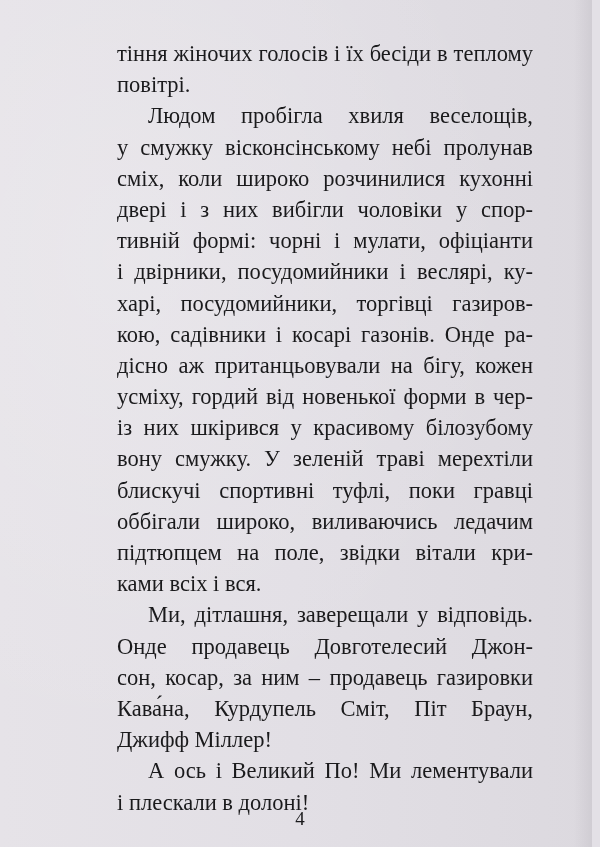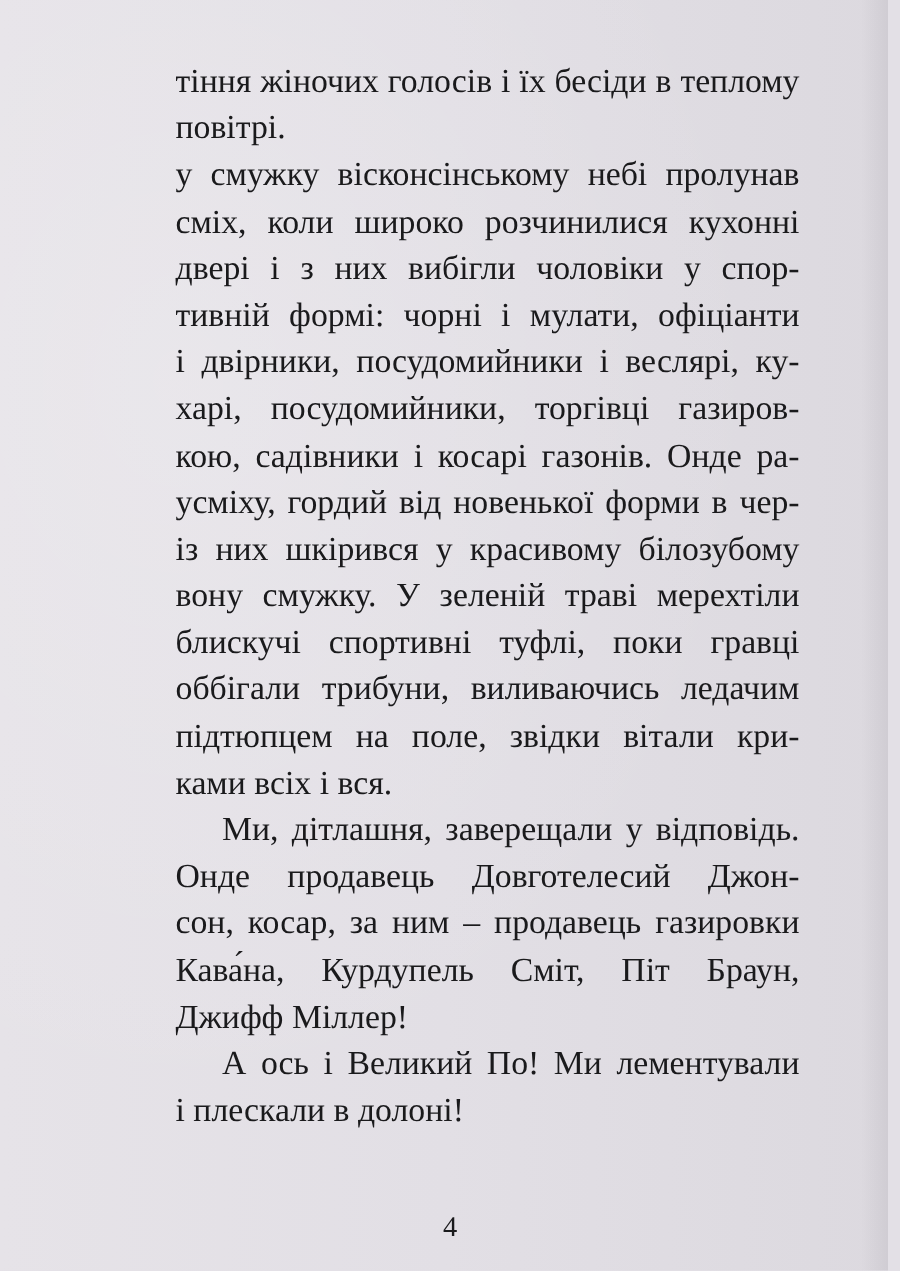--- a/index.html
+++ b/index.html
@@ -59,32 +59,34 @@
       font-size: 19px;
     }
   </style>
 </head>
 <body>
 
 <div class="page">
   <div class="text-block">
     <span class="line justify">тіння жіночих голосів і їх бесіди в теплому</span>
     <span class="line">повітрі.</span>
+    <span class="line justify indent">Людом пробігла хвиля веселощів,</span>
     <span class="line justify">у смужку вісконсінському небі пролунав</span>
     <span class="line justify">сміх, коли широко розчинилися кухонні</span>
     <span class="line justify">двері і з них вибігли чоловіки у спор-</span>
     <span class="line justify">тивній формі: чорні і мулати, офіціанти</span>
     <span class="line justify">і двірники, посудомийники і веслярі, ку-</span>
     <span class="line justify">харі, посудомийники, торгівці газиров-</span>
     <span class="line justify">кою, садівники і косарі газонів. Онде ра-</span>
+    <span class="line justify">дісно аж пританцьовували на бігу, кожен</span>
     <span class="line justify">усміху, гордий від новенької форми в чер-</span>
     <span class="line justify">із них шкірився у красивому білозубому</span>
     <span class="line justify">вону смужку. У зеленій траві мерехтіли</span>
     <span class="line justify">блискучі спортивні туфлі, поки гравці</span>
-    <span class="line justify">оббігали трибуни, виливаючись ледачим</span>
+    <span class="line justify">оббігали широко, виливаючись ледачим</span>
     <span class="line justify">підтюпцем на поле, звідки вітали кри-</span>
     <span class="line">ками всіх і вся.</span>
     <span class="line justify indent">Ми, дітлашня, заверещали у відповідь.</span>
     <span class="line justify">Онде продавець Довготелесий Джон-</span>
     <span class="line justify">сон, косар, за ним – продавець газировки</span>
     <span class="line justify">Кава́на, Курдупель Сміт, Піт Браун,</span>
     <span class="line">Джифф Міллер!</span>
     <span class="line justify indent">А ось і Великий По! Ми лементували</span>
     <span class="line">і плескали в долоні!</span>
   </div>

